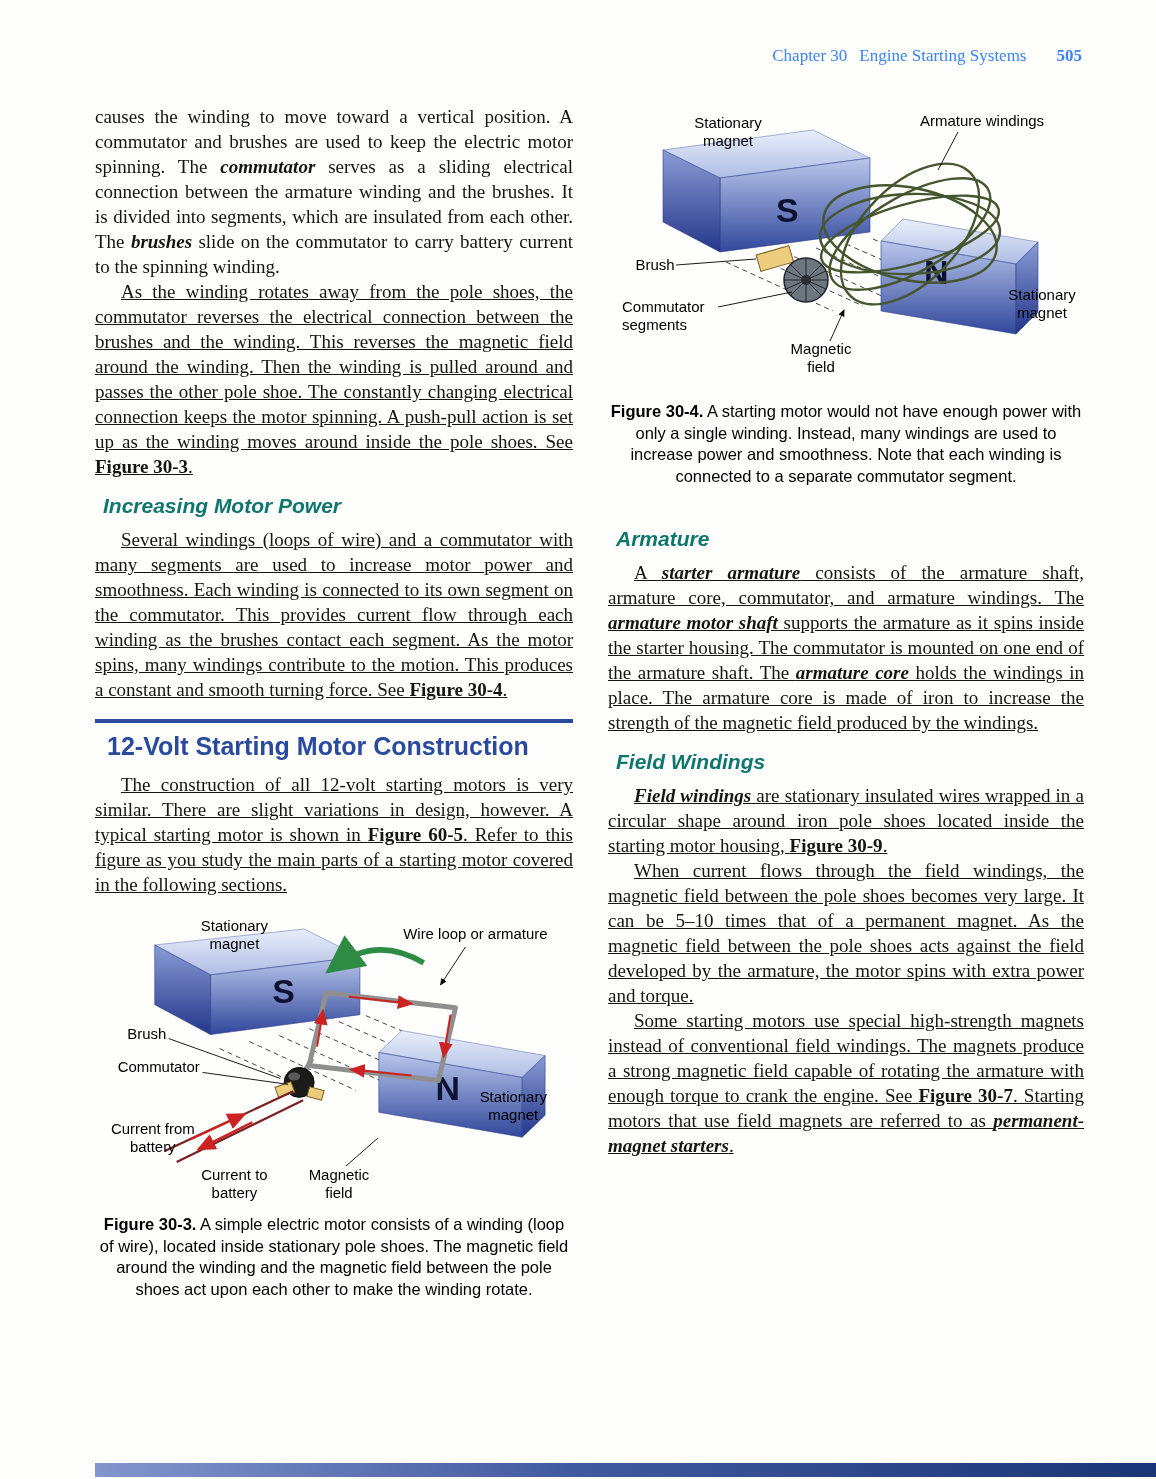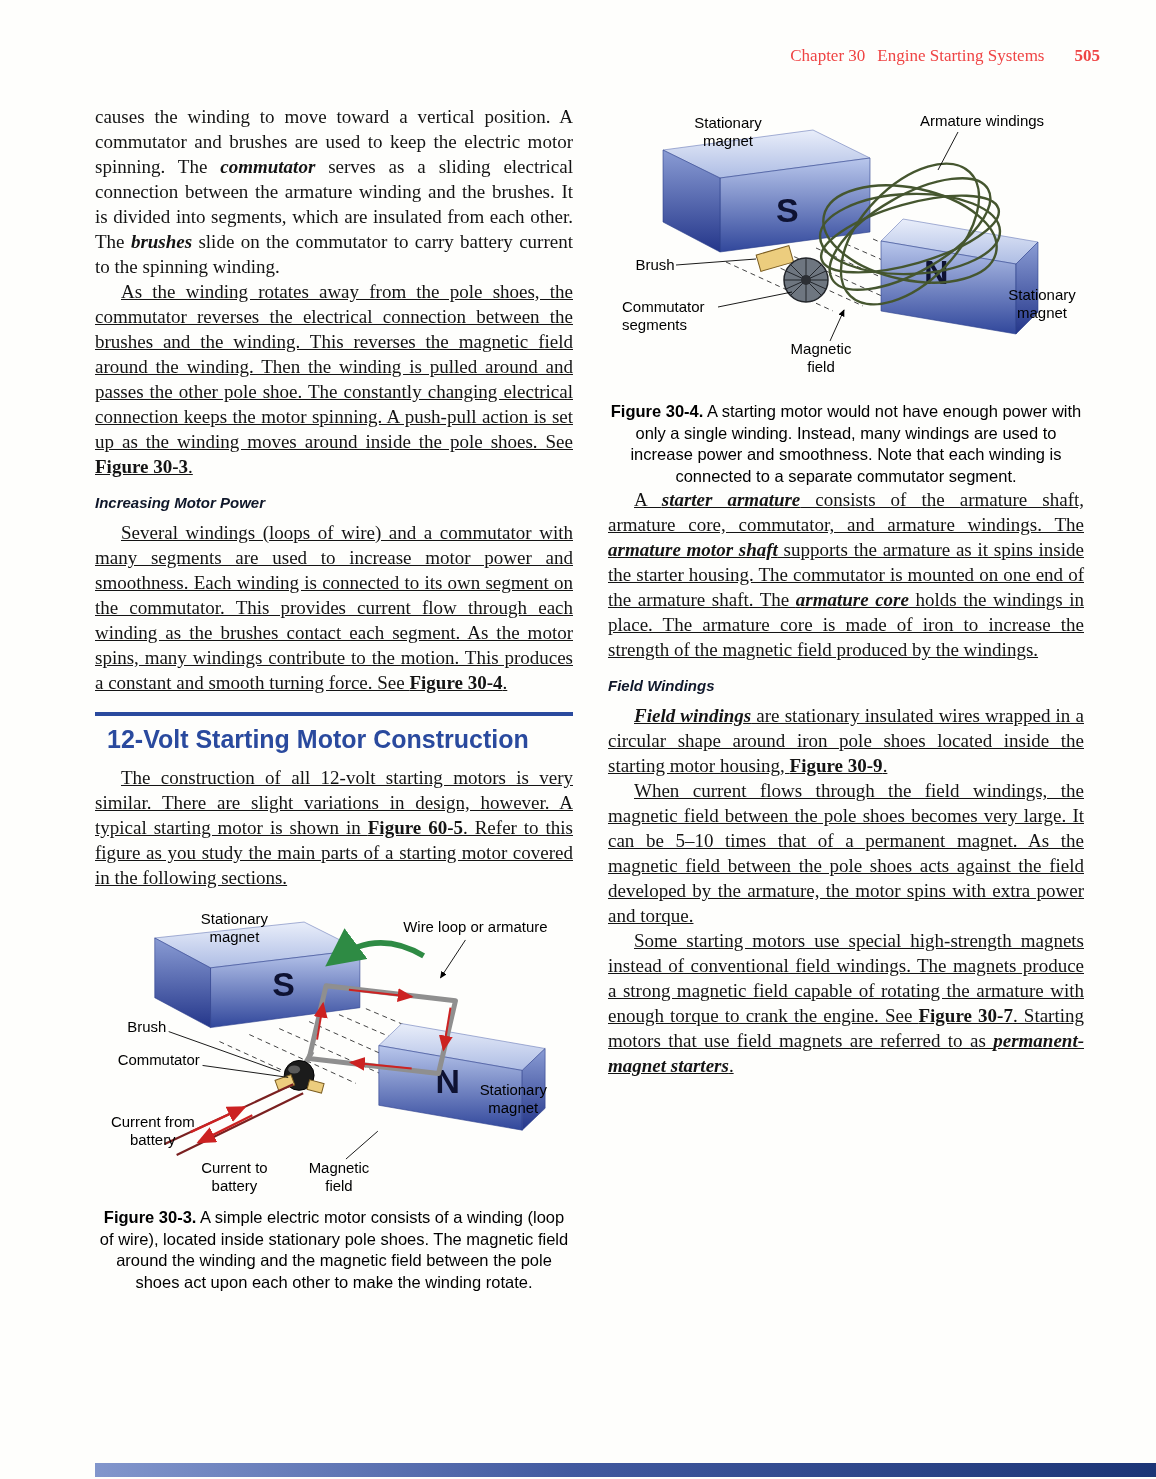--- a/index.html
+++ b/index.html
@@ -3,37 +3,37 @@
 <meta charset="utf-8">
 <style>
   * { margin:0; padding:0; box-sizing:border-box; }
   html, body { background:#e9e9e9; }
   .page {
     position:relative; width:1156px; height:1479px; margin:0 auto;
     background:#fefefc; overflow:hidden;
     font-family:"Liberation Serif", serif; color:#141414;
   }
   .running-head {
-    position:absolute; top:46px; right:56px;
-    font-size:17px; color:#ef4444; white-space:nowrap;
+    position:absolute; top:46px; right:74px;
+    font-size:17px; color:#3b82f6; white-space:nowrap;
   }
   .running-head .gap-sm { display:inline-block; width:12px; }
   .running-head .num { font-weight:700; margin-left:30px; }
   .col { position:absolute; top:104px; }
   .col-left  { left:95px;  width:478px; }
   .col-right { left:608px; width:476px; }
   p.body { font-size:19px; line-height:25px; text-align:justify; }
   p.indent { text-indent:26px;text-decoration:underline; }
   .rs-n {}
   .rs-b  { font-weight:700; }
   .rs-bi { font-weight:700; font-style:italic; }
   h3.sub {
     font-family:"Liberation Sans", sans-serif;
-    font-size:15px; font-weight:700; font-style:italic;
-    color:#0f172a; margin:15px 0 9px;
+    font-size:21px; font-weight:700; font-style:italic;
+    color:#0f766e; margin:15px 8px 9px;
   }
   h3.sub.mt-lg { margin-top:40px; }
   .rule { border-top:4px solid #2a4a9e; margin-top:17px; }
   h2.main {
     font-family:"Liberation Sans", sans-serif;
     font-size:25px; font-weight:700; color:#2a4a9e;
     margin:9px 12px 11px;
   }
   .figure { margin-top:12px; }
   .figure svg { display:block; }
@@ -276,20 +276,21 @@
           <text x="213" y="268" text-anchor="middle">field</text>
           <line class="leader" x1="222" y1="237" x2="236" y2="206" marker-end="url(#f4arrow)"></line>
 
           <text x="434" y="196" text-anchor="middle">Stationary</text>
           <text x="434" y="214" text-anchor="middle">magnet</text>
         </g>
       </svg>
       <p class="caption" style="margin-top:12px;"><span class="rs-b">Figure 30-4.</span><span class="rs-n"> A starting motor would not have enough power with only a single winding. Instead, many windings are used to increase power and smoothness. Note that each winding is connected to a separate commutator segment.</span></p>
     </div>
 
+    <h3 class="sub mt-lg">Armature</h3>
     <p class="body indent"><span class="rs-n">A </span><span class="rs-bi">starter armature</span><span class="rs-n"> consists of the armature shaft, armature core, commutator, and armature windings. The </span><span class="rs-bi">armature motor shaft</span><span class="rs-n"> supports the armature as it spins inside the starter housing. The commutator is mounted on one end of the armature shaft. The </span><span class="rs-bi">armature core</span><span class="rs-n"> holds the windings in place. The armature core is made of iron to increase the strength of the magnetic field produced by the windings.</span></p>
 
     <h3 class="sub">Field Windings</h3>
     <p class="body indent"><span class="rs-bi">Field windings</span><span class="rs-n"> are stationary insulated wires wrapped in a circular shape around iron pole shoes located inside the starting motor housing, </span><span class="rs-b">Figure 30-9</span><span class="rs-n">.</span></p>
     <p class="body indent"><span class="rs-n">When current flows through the field windings, the magnetic field between the pole shoes becomes very large. It can be 5–10 times that of a permanent magnet. As the magnetic field between the pole shoes acts against the field developed by the armature, the motor spins with extra power and torque.</span></p>
 
     <p class="body indent"><span class="rs-n">Some starting motors use special high-strength magnets instead of conventional field windings. The magnets produce a strong magnetic field capable of rotating the armature with enough torque to crank the engine. See </span><span class="rs-b">Figure 30-7</span><span class="rs-n">. Starting motors that use field magnets are referred to as </span><span class="rs-bi">permanent-magnet starters</span><span class="rs-n">.</span></p>
   </div>
 
   <div class="footer-bar"></div>

